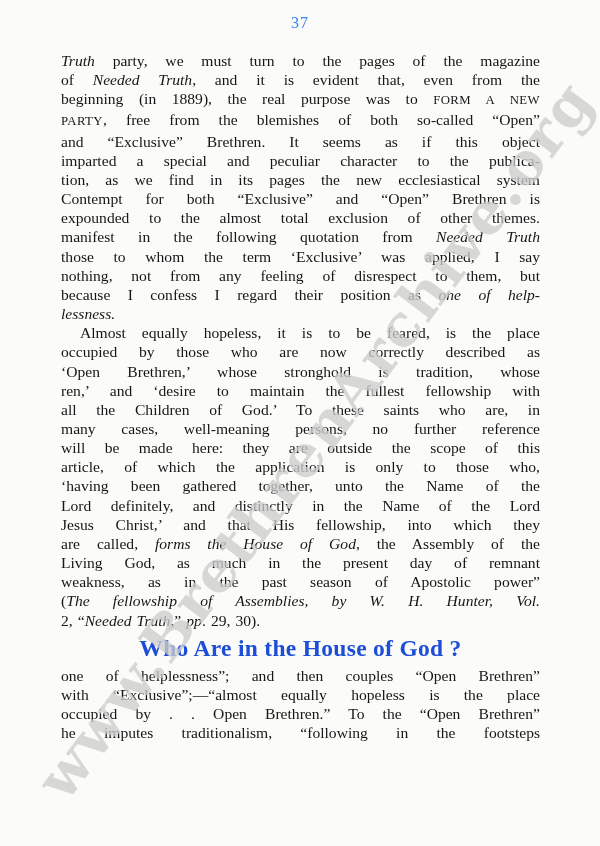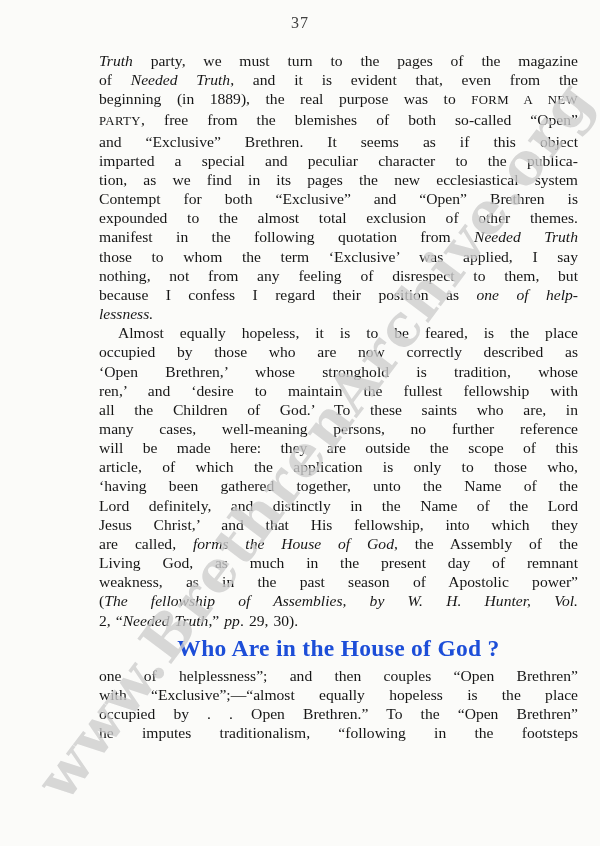--- a/index.html
+++ b/index.html
@@ -7,24 +7,24 @@
     width: 600px; height: 846px;
     background: #fbfbf9;
     font-family: "Liberation Serif", "DejaVu Serif", serif;
     color: #181818;
     position: relative;
     overflow: hidden;
   }
   .page { position: absolute; inset: 0; }
   .page-number {
     position: absolute; top: 14px; left: 0; width: 600px;
-    text-align: center; font-size: 16px; letter-spacing: 1px; color: #404040;
+    text-align: center; font-size: 16px; letter-spacing: 1px; color: #3b82f6;
   }
   .body-text {
-    position: absolute; left: 61px; top: 51px; width: 479px; margin-left: 38px;
+    position: absolute; left: 61px; top: 51px; width: 479px;
   }
   .para { margin: 0; }
   .line {
     font-size: 15.6px;
     line-height: 19.15px;
     text-align: justify;
     text-align-last: justify;
     word-spacing: 1.2px;
     white-space: normal;
     color: #161616;

